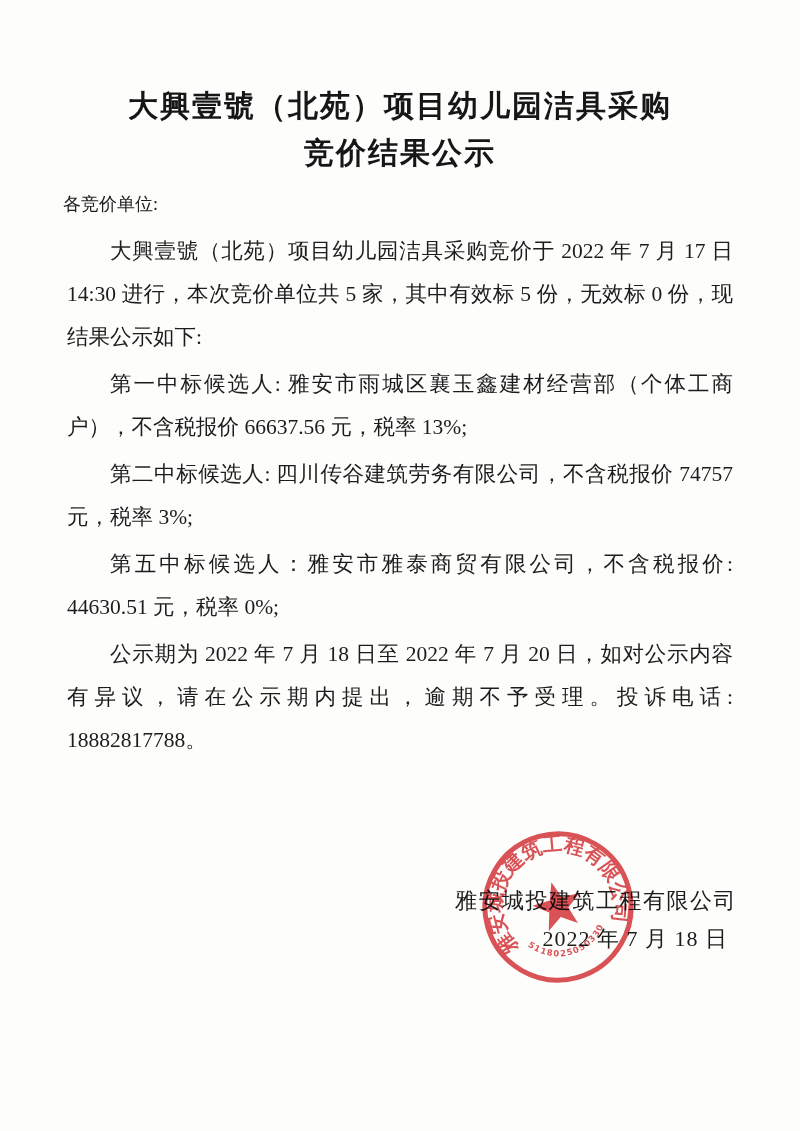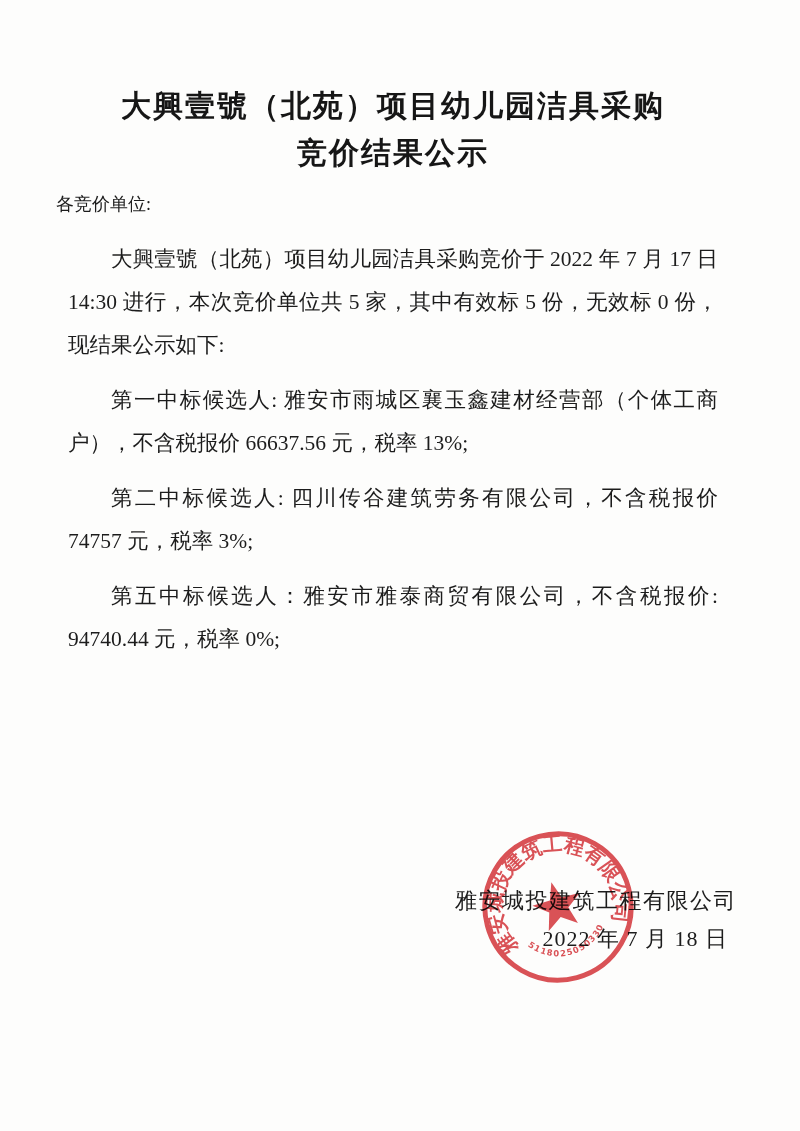--- a/index.html
+++ b/index.html
@@ -8,41 +8,41 @@
     width: 800px;
     height: 1131px;
     margin: 0 auto;
     background: #fdfdfc;
     color: #1c1c1c;
     font-family: "Liberation Serif", "DejaVu Serif", serif;
     overflow: hidden;
   }
   .content {
     position: absolute;
-    left: 56px;
+    left: 63px;
     top: 0;
     width: 674px;
   }
   .title {
     margin-top: 82px;
     text-align: center;
     font-family: "Liberation Sans", "DejaVu Sans", sans-serif;
     font-weight: bold;
     font-size: 30px;
     line-height: 47px;
     color: #161616;
     letter-spacing: 2px;
   }
   .salutation {
     margin-top: 7px;
     font-size: 18px;
     line-height: 43px;
   }
   .para {
-    margin: 12px;
+    margin: 4px;
     font-size: 21.5px;
     line-height: 43px;
     text-align: justify;
     text-justify: inter-character;
     text-indent: 2em;
   }
   .sig-company {
     position: absolute;
     top: 887px;
     right: 63px;
@@ -89,21 +89,22 @@
 <div class="page">
   <div class="content">
     <div class="title">
       <div>大興壹號（北苑）项目幼儿园洁具采购</div>
       <div>竞价结果公示</div>
     </div>
     <div class="salutation">各竞价单位:</div>
     <p class="para">大興壹號（北苑）项目幼儿园洁具采购竞价于 2022 年 7 月 17 日 14:30 进行，本次竞价单位共 5 家，其中有效标 5 份，无效标 0 份，现结果公示如下:</p>
     <p class="para">第一中标候选人: 雅安市雨城区襄玉鑫建材经营部（个体工商户），不含税报价 66637.56 元，税率 13%;</p>
     <p class="para">第二中标候选人: 四川传谷建筑劳务有限公司，不含税报价 74757 元，税率 3%;</p>
-    <p class="para">第五中标候选人：雅安市雅泰商贸有限公司，不含税报价: 94740.44 元，税率 0%;</p>
+    <p class="para">第五中标候选人：雅安市雅泰商贸有限公司，不含税报价: 44630.51 元，税率 0%;</p>
+    <p class="para">公示期为 2022 年 7 月 18 日至 2022 年 7 月 20 日，如对公示内容有异议，请在公示期内提出，逾期不予受理。投诉电话: 18882817788。</p>
   </div>
 
   <div class="sig-company">雅安城投建筑工程有限公司</div>
   <div class="sig-date">2022 年 7 月 18 日</div>
 
   <div class="seal">
     <svg viewBox="0 0 160 160" xmlns="http://www.w3.org/2000/svg">
       <defs>
         <path id="arcTop" d="M 30.6 108.5 A 57 57 0 1 1 129.4 108.5" fill="none"></path>
         <path id="arcBottom" d="M 36.7 105 A 50 50 0 0 0 123.3 105" fill="none"></path>

